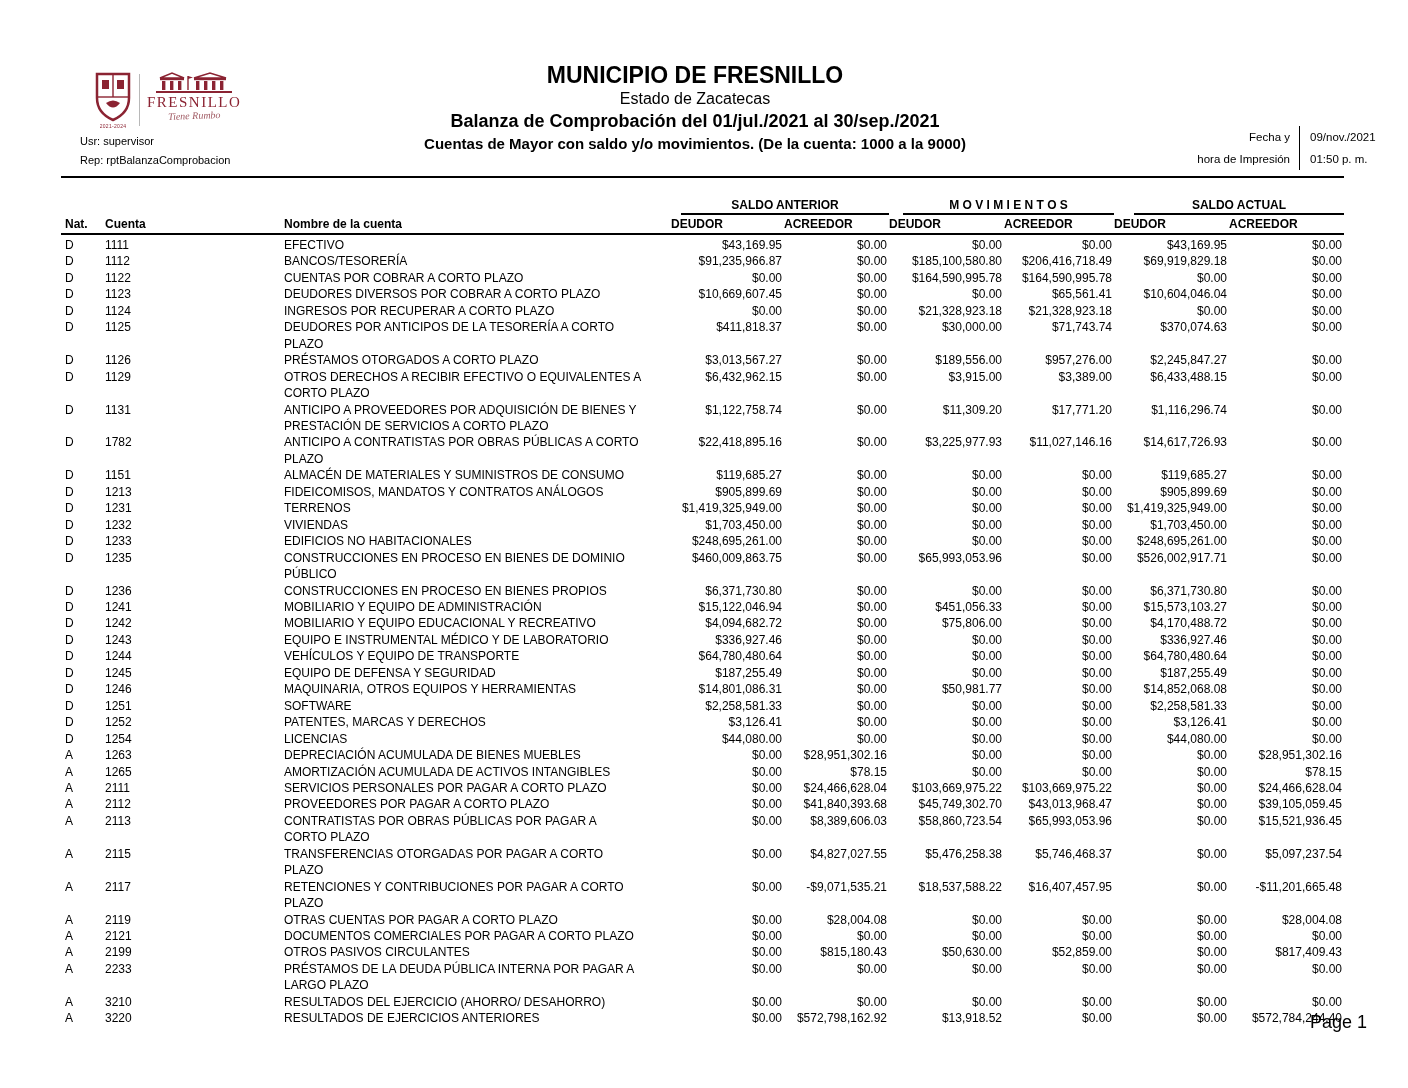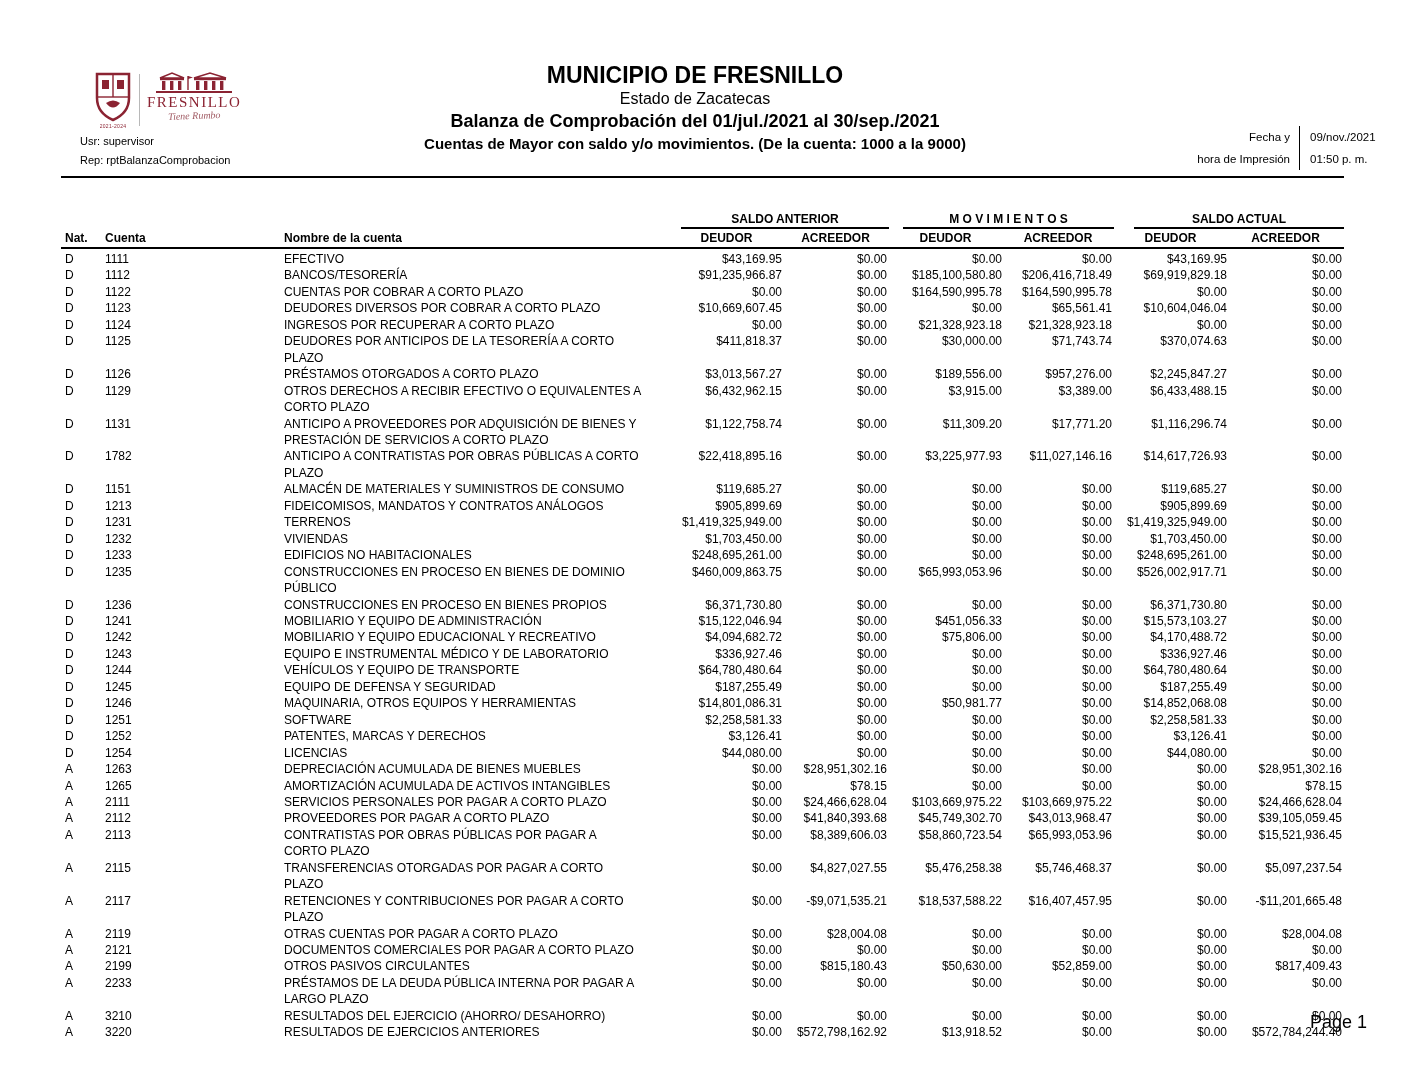--- a/index.html
+++ b/index.html
@@ -23,30 +23,30 @@
   .t2{font-size:16px;font-weight:normal;line-height:21px;}
   .t3{font-size:18px;font-weight:bold;line-height:24px;}
   .t4{font-size:15px;font-weight:bold;line-height:22px;}
   .printinfo{position:absolute;top:126px;left:1184px;display:flex;font-size:11.5px;}
   .pi-labels{width:106px;text-align:right;padding-right:9px;line-height:22px;}
   .pi-values{border-left:1.5px solid #000;padding-left:10px;line-height:22px;}
   
   .tbl{position:absolute;left:61px;top:176px;width:1283px;}
   .gridrow{display:grid;grid-template-columns:40px 180px 390px 113px 105px 115px 110px 115px 115px;}
   .thead{border-top:2px solid #000;}
-  .group-row{padding-top:0;margin-top:34px;}
+  .group-row{padding-top:20px;}
   .group{grid-column:4 / span 2;text-align:center;font-weight:bold;font-size:12px;
     line-height:14px;border-bottom:2px solid #000;padding-bottom:1px;}
   .group.g2{grid-column:6 / span 2;margin-left:14px;}
   .group.g3{grid-column:8 / span 2;margin-left:20px;}
   .group.g1{margin-left:10px;}
   .cols-row{border-bottom:2px solid #000;}
   .cols-row .hc{font-weight:bold;font-size:12px;line-height:17px;padding-top:1px;}
   .hc.left{text-align:left;}
-  .hc.right{text-align:center;padding-right:2px;}
+  .hc.right{text-align:left;padding-right:2px;}
   .hc.h-nat{padding-left:4px;}
   .hc.h-account{padding-left:4px;}
   .hc.h-name{padding-left:3px;}
   .tbody{padding-top:2px;}
   .trow{font-size:12px;line-height:16.45px;}
   .trow .c{white-space:nowrap;}
   .c-nat{padding-left:4px;}
   .c-account{padding-left:4px;}
   .c-name{padding-left:3px;white-space:pre-line !important;}
   .c-num{text-align:right;padding-right:2px;}

